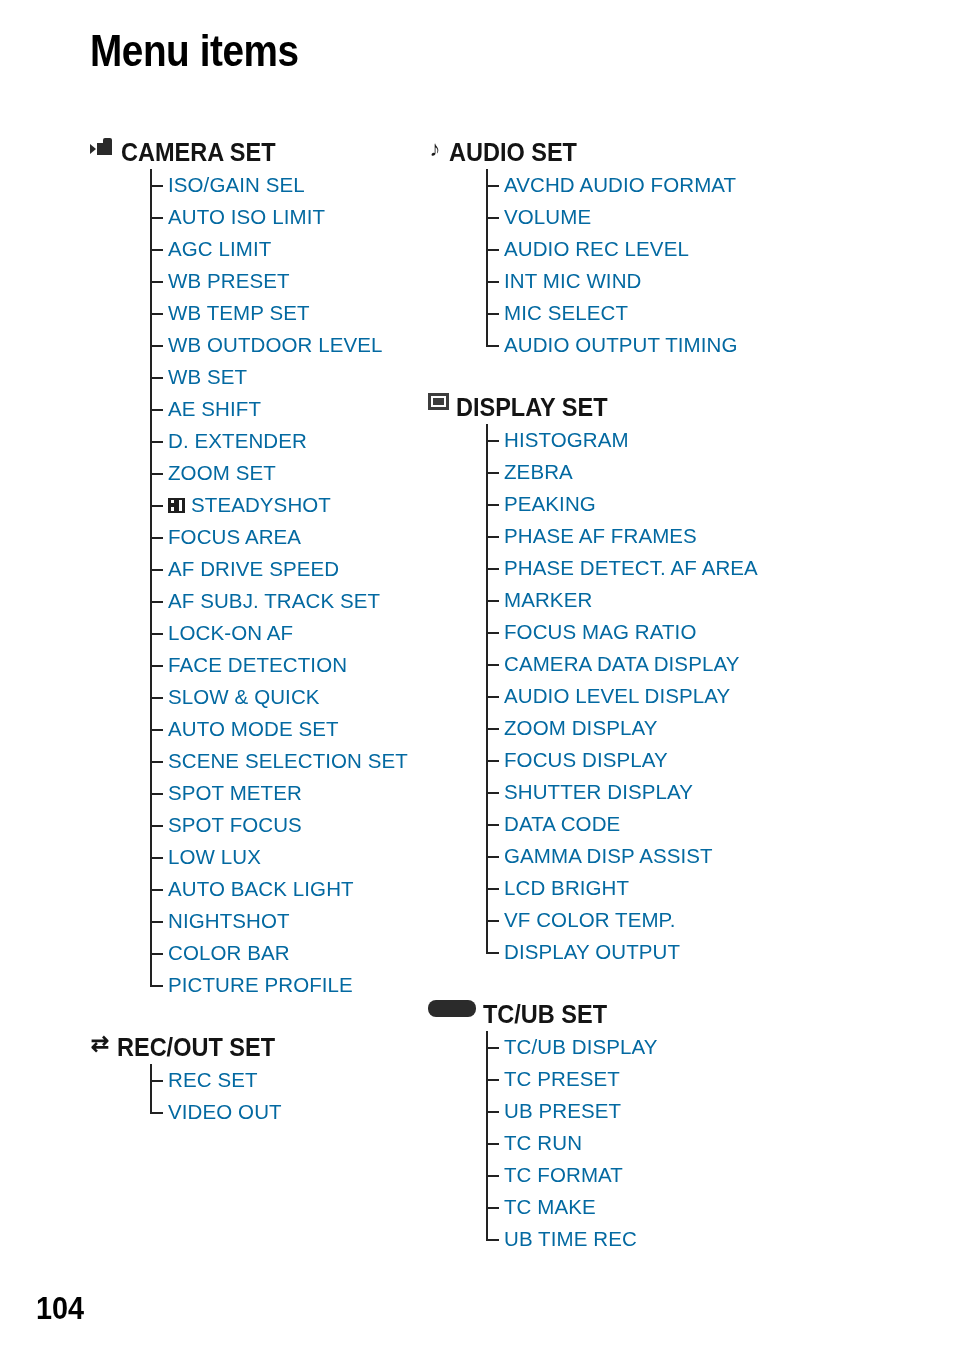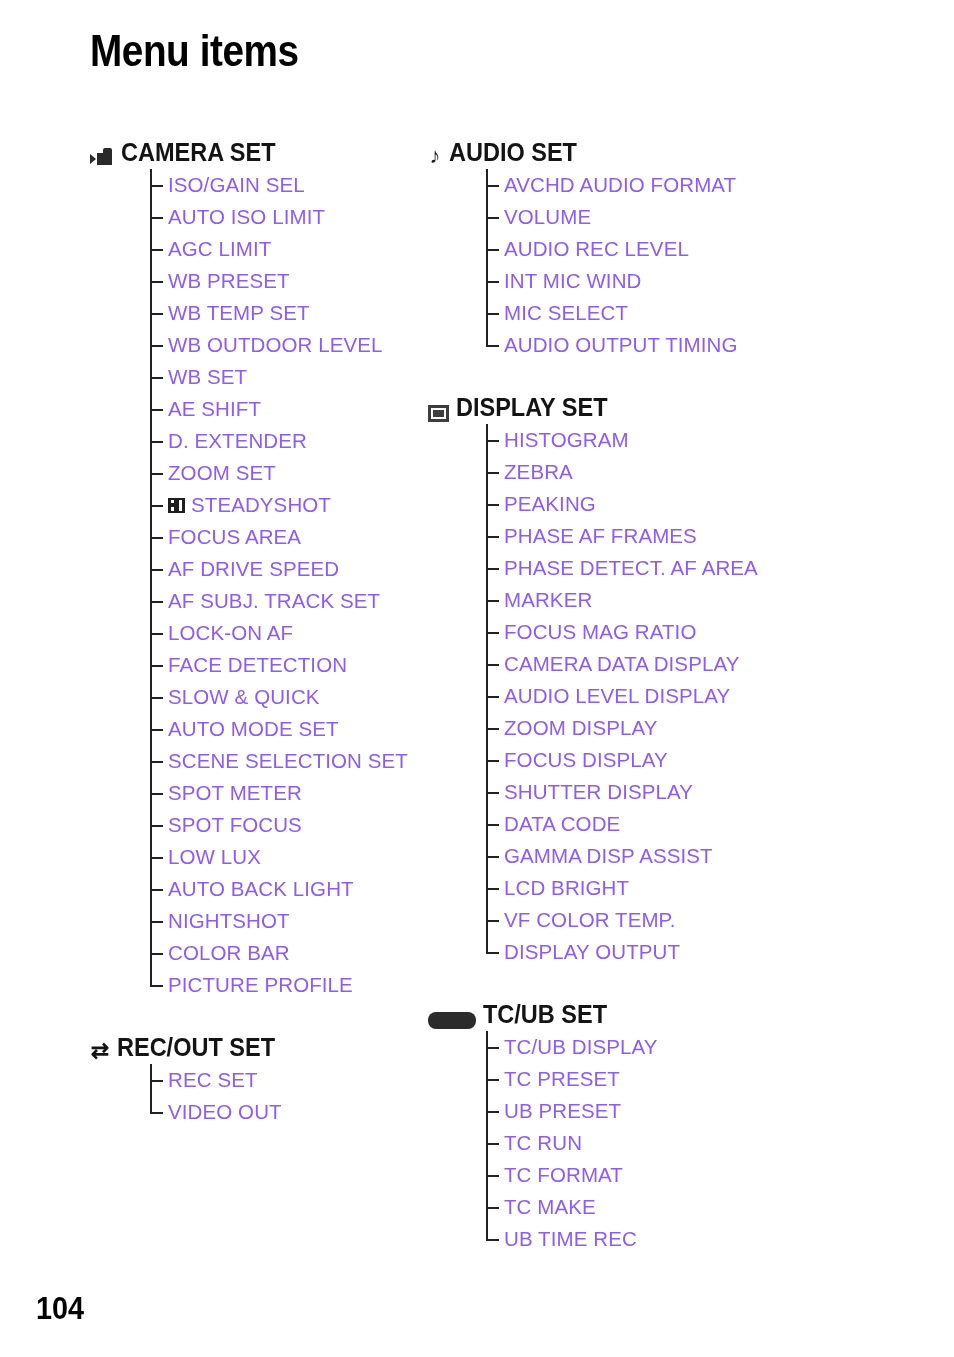--- a/index.html
+++ b/index.html
@@ -43,21 +43,21 @@
   }
   .col-left  { left: 90px;  width: 340px; }
   .col-right { left: 428px; width: 420px; }
 
   
   .section { position: relative; }
   .section + .section { margin-top: 32px; }
 
   .section-head {
     display: flex;
-    align-items: flex-end;
+    align-items: flex-start;
     gap: 7px;
     white-space: nowrap;
     margin-bottom: 2px;
   }
   .section-title {
     font-family: "Liberation Sans Narrow", "Liberation Sans", sans-serif;
     font-weight: bold;
     font-size: 25px;
     letter-spacing: 0px;
     color: #141414;
@@ -156,21 +156,21 @@
     top: 50%;
     width: 13px;
     height: 1.6px;
     background: #222;
   }
   .tree-label {
     font-family: "Liberation Sans", sans-serif;
     font-weight: normal;
     font-size: 20.5px;
     letter-spacing: 0.1px;
-    color: #8b5cf6;
+    color: #0369a1;
     white-space: nowrap;
     display: flex;
     align-items: center;
     gap: 6px;
   }
 
   
   .icon-film {
     display: inline-block;
     position: relative;

